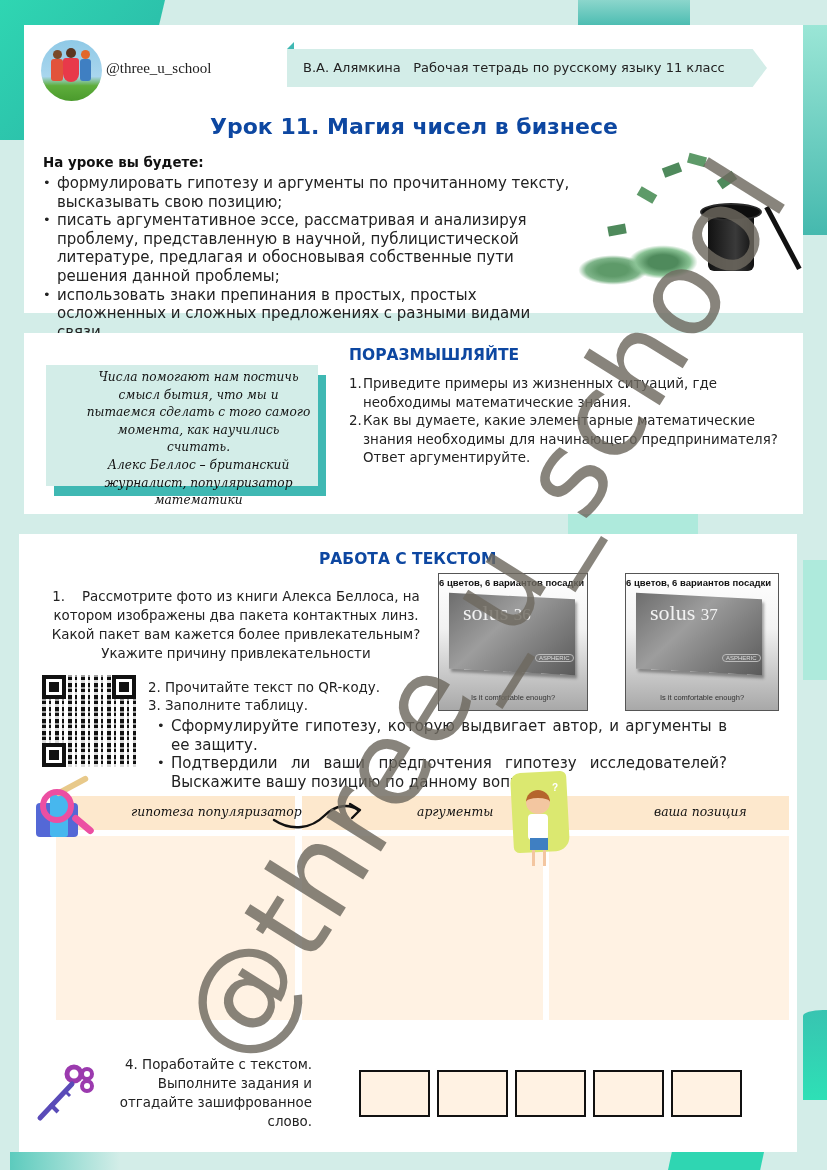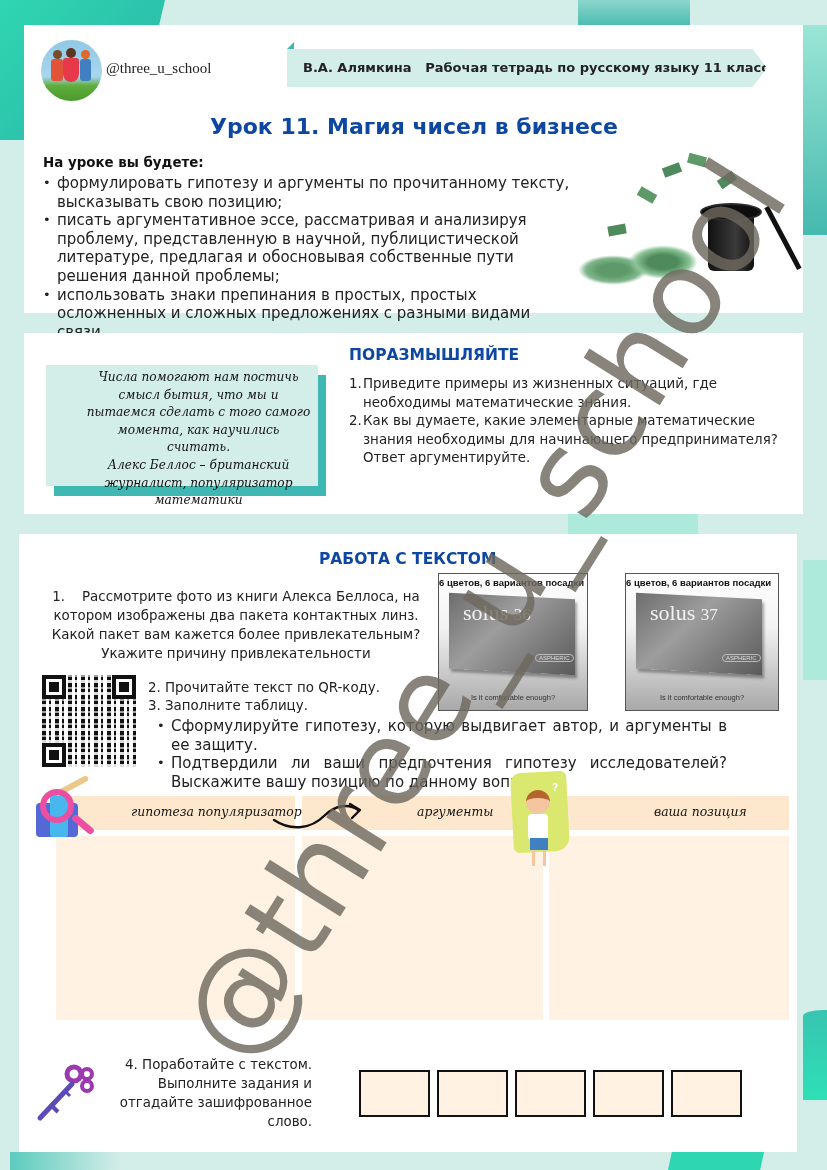--- a/index.html
+++ b/index.html
@@ -47,21 +47,21 @@
     <div style="position:absolute;left:12px;top:10px;width:9px;height:9px;border-radius:50%;background:#7a4a2a;"></div>
     <div style="position:absolute;left:10px;top:19px;width:12px;height:22px;background:#e2533a;border-radius:3px;"></div>
     <div style="position:absolute;left:25px;top:8px;width:10px;height:10px;border-radius:50%;background:#5a3520;"></div>
     <div style="position:absolute;left:22px;top:18px;width:16px;height:24px;background:#e8394a;border-radius:3px 3px 8px 8px;"></div>
     <div style="position:absolute;left:40px;top:10px;width:9px;height:9px;border-radius:50%;background:#e2672a;"></div>
     <div style="position:absolute;left:39px;top:19px;width:11px;height:22px;background:#3f7fc2;border-radius:3px;"></div>
   </div>
   <div class="abs serif" style="left:82px;top:35px;font-size:15px;color:#222;">@three_u_school</div>
 
   <div class="abs" style="left:263px;top:24px;width:480px;height:38px;background:#d3ede8;clip-path:polygon(0 0,97% 0,100% 50%,97% 100%,0 100%);">
-    <div class="sans" style="position:absolute;left:16px;top:11px;font-size:13px;font-weight:bold;color:#222;white-space:pre;text-align:right;">В.А. Алямкина   Рабочая тетрадь по русскому языку 11 класс</div>
+    <div class="sans" style="position:absolute;left:16px;top:11px;font-size:13px;font-weight:normal;color:#222;white-space:pre;text-align:right;">В.А. Алямкина   Рабочая тетрадь по русскому языку 11 класс</div>
   </div>
   <div class="abs" style="left:263px;top:17px;width:0;height:0;border-left:7px solid transparent;border-bottom:7px solid #3fb8b3;"></div>
 
   <div class="abs sans blue-title" style="left:186px;top:89px;font-size:22px;">Урок 11. Магия чисел в бизнесе</div>
 
   <div class="abs sans" style="left:19px;top:130px;font-size:13.4px;font-weight:bold;color:#111;">На уроке вы будете:</div>
   <ul class="abs goals sans" style="left:17px;top:149px;width:535px;">
     <li>формулировать гипотезу  и аргументы по прочитанному тексту, высказывать свою позицию;</li>
     <li>писать аргументативное эссе, рассматривая и анализируя проблему, представленную в научной, публицистической литературе, предлагая и обосновывая собственные пути решения данной проблемы;</li>
     <li>использовать знаки препинания в простых, простых осложненных и сложных предложениях с разными видами связи.</li>

